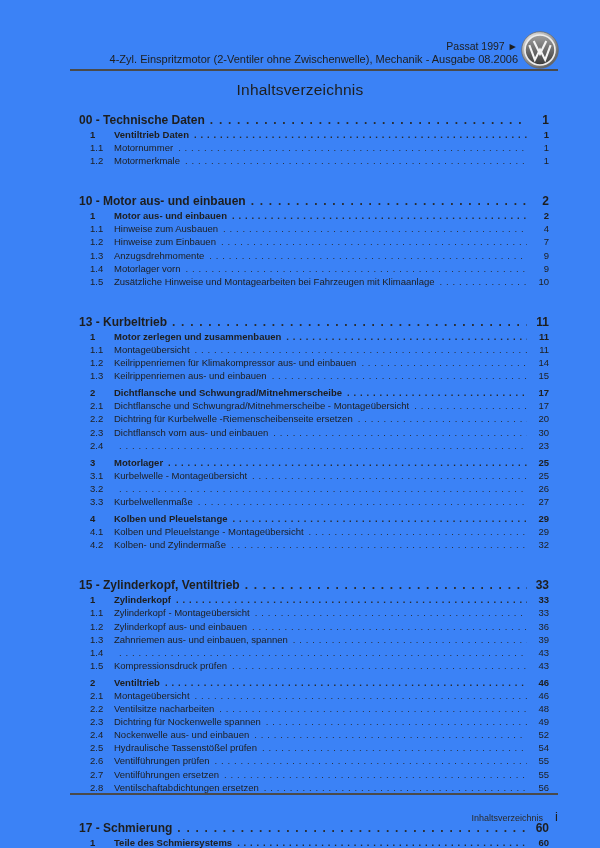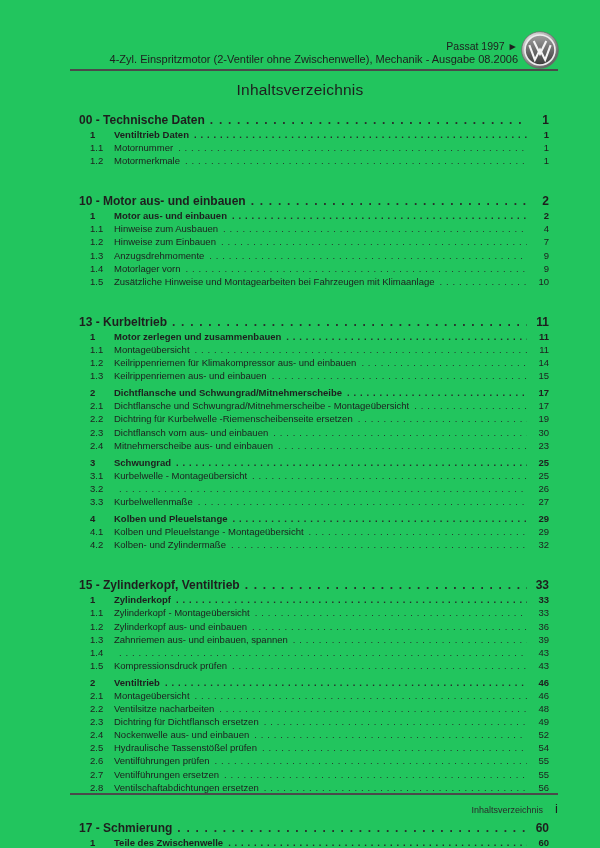--- a/index.html
+++ b/index.html
@@ -1,17 +1,17 @@
 <!DOCTYPE html>
 <html><head>
 <meta charset="utf-8">
 <style>
   html,body{margin:0;padding:0;background:#ffffff;}
   .page{
-    position:relative;width:600px;height:848px;background:#22c55e;
+    position:relative;width:600px;height:848px;background:#3b82f6;
     font-family:"Liberation Sans","DejaVu Sans",sans-serif;color:#1e1e1e;overflow:hidden;
   }
   
   .header{position:absolute;left:70px;top:40px;width:488px;text-align:right;}
   .h-model{font-size:10.5px;line-height:13px;padding-right:40px;white-space:nowrap;}
   .h-sub{font-size:11px;line-height:13px;padding-right:40px;white-space:nowrap;}
   .h-rule{height:2px;background:#4a4a4a;margin-top:3px;}
   .logo{position:absolute;left:521px;top:31px;width:38px;height:38px;}
   .title{position:absolute;top:81px;left:0;width:600px;text-align:center;font-size:15.5px;letter-spacing:.2px;}
   
@@ -24,21 +24,21 @@
   .row.b{font-weight:bold;}
   .rows .row.b:not(:first-child){margin-top:4px;}
   .num{flex:none;width:24px;margin-left:11px;}
   .ti{flex:none;white-space:nowrap;}
   .leader{flex:1;overflow:hidden;white-space:nowrap;letter-spacing:.6px;color:#2b2b2b;padding:0 3px 0 5px;}
   .sec-header .leader{letter-spacing:1.2px;}
   .pg{flex:none;width:22px;text-align:right;}
   
   .footer{position:absolute;left:70px;top:793px;width:488px;}
   .f-rule{height:2px;background:#4a4a4a;}
-  .f-text{text-align:right;margin-top:6px;font-size:9px;color:#2b2b2b;}
+  .f-text{text-align:right;margin-top:14px;font-size:9px;color:#2b2b2b;}
   .f-page{font-size:13px;margin-left:12px;color:#1e1e1e;}
 </style>
 </head>
 <body>
 
 <div class="page">
 
   <div class="header">
     <div class="h-model">Passat 1997 ►</div>
     <div class="h-sub">4-Zyl. Einspritzmotor (2-Ventiler ohne Zwischenwelle), Mechanik - Ausgabe 08.2006</div>
@@ -182,37 +182,36 @@
           <div class="row">
             <span class="num">2.1</span>
             <span class="ti">Dichtflansche und Schwungrad/Mitnehmerscheibe - Montageübersicht</span>
             <span class="leader">. . . . . . . . . . . . . . . . . . . . . . . . . . . . . . . . . . . . . . . . . . . . . . . . . . . . . . . . . . . . . . . . . . . . . . . . . . . . . . . . . . . . . . . . . . . . . . . . . . . . . . . . . . . . . . . . . . . . . . . . . . . . . . . . . . . . . . . . . . . . . . . . . . . . . . . . . . . . . . . . </span>
             <span class="pg">17</span>
           </div>
           <div class="row">
             <span class="num">2.2</span>
             <span class="ti">Dichtring für Kurbelwelle -Riemenscheibenseite ersetzen</span>
             <span class="leader">. . . . . . . . . . . . . . . . . . . . . . . . . . . . . . . . . . . . . . . . . . . . . . . . . . . . . . . . . . . . . . . . . . . . . . . . . . . . . . . . . . . . . . . . . . . . . . . . . . . . . . . . . . . . . . . . . . . . . . . . . . . . . . . . . . . . . . . . . . . . . . . . . . . . . . . . . . . . . . . . </span>
-            <span class="pg">19</span>
+            <span class="pg">20</span>
           </div>
           <div class="row">
             <span class="num">2.3</span>
             <span class="ti">Dichtflansch vorn aus- und einbauen</span>
             <span class="leader">. . . . . . . . . . . . . . . . . . . . . . . . . . . . . . . . . . . . . . . . . . . . . . . . . . . . . . . . . . . . . . . . . . . . . . . . . . . . . . . . . . . . . . . . . . . . . . . . . . . . . . . . . . . . . . . . . . . . . . . . . . . . . . . . . . . . . . . . . . . . . . . . . . . . . . . . . . . . . . . . </span>
             <span class="pg">30</span>
           </div>
           <div class="row">
             <span class="num">2.4</span>
-            <span class="ti">Mitnehmerscheibe aus- und einbauen</span>
             <span class="leader">. . . . . . . . . . . . . . . . . . . . . . . . . . . . . . . . . . . . . . . . . . . . . . . . . . . . . . . . . . . . . . . . . . . . . . . . . . . . . . . . . . . . . . . . . . . . . . . . . . . . . . . . . . . . . . . . . . . . . . . . . . . . . . . . . . . . . . . . . . . . . . . . . . . . . . . . . . . . . . . . </span>
             <span class="pg">23</span>
           </div>
           <div class="row b">
             <span class="num">3</span>
-            <span class="ti">Schwungrad</span>
+            <span class="ti">Motorlager</span>
             <span class="leader">. . . . . . . . . . . . . . . . . . . . . . . . . . . . . . . . . . . . . . . . . . . . . . . . . . . . . . . . . . . . . . . . . . . . . . . . . . . . . . . . . . . . . . . . . . . . . . . . . . . . . . . . . . . . . . . . . . . . . . . . . . . . . . . . . . . . . . . . . . . . . . . . . . . . . . . . . . . . . . . . </span>
             <span class="pg">25</span>
           </div>
           <div class="row">
             <span class="num">3.1</span>
             <span class="ti">Kurbelwelle - Montageübersicht</span>
             <span class="leader">. . . . . . . . . . . . . . . . . . . . . . . . . . . . . . . . . . . . . . . . . . . . . . . . . . . . . . . . . . . . . . . . . . . . . . . . . . . . . . . . . . . . . . . . . . . . . . . . . . . . . . . . . . . . . . . . . . . . . . . . . . . . . . . . . . . . . . . . . . . . . . . . . . . . . . . . . . . . . . . . </span>
             <span class="pg">25</span>
           </div>
           <div class="row">
@@ -301,21 +300,21 @@
             <span class="pg">46</span>
           </div>
           <div class="row">
             <span class="num">2.2</span>
             <span class="ti">Ventilsitze nacharbeiten</span>
             <span class="leader">. . . . . . . . . . . . . . . . . . . . . . . . . . . . . . . . . . . . . . . . . . . . . . . . . . . . . . . . . . . . . . . . . . . . . . . . . . . . . . . . . . . . . . . . . . . . . . . . . . . . . . . . . . . . . . . . . . . . . . . . . . . . . . . . . . . . . . . . . . . . . . . . . . . . . . . . . . . . . . . . </span>
             <span class="pg">48</span>
           </div>
           <div class="row">
             <span class="num">2.3</span>
-            <span class="ti">Dichtring für Dichtflansch ersetzen</span>
+            <span class="ti">Dichtring für Nockenwelle spannen</span>
             <span class="leader">. . . . . . . . . . . . . . . . . . . . . . . . . . . . . . . . . . . . . . . . . . . . . . . . . . . . . . . . . . . . . . . . . . . . . . . . . . . . . . . . . . . . . . . . . . . . . . . . . . . . . . . . . . . . . . . . . . . . . . . . . . . . . . . . . . . . . . . . . . . . . . . . . . . . . . . . . . . . . . . . </span>
             <span class="pg">49</span>
           </div>
           <div class="row">
             <span class="num">2.4</span>
             <span class="ti">Nockenwelle aus- und einbauen</span>
             <span class="leader">. . . . . . . . . . . . . . . . . . . . . . . . . . . . . . . . . . . . . . . . . . . . . . . . . . . . . . . . . . . . . . . . . . . . . . . . . . . . . . . . . . . . . . . . . . . . . . . . . . . . . . . . . . . . . . . . . . . . . . . . . . . . . . . . . . . . . . . . . . . . . . . . . . . . . . . . . . . . . . . . </span>
             <span class="pg">52</span>
           </div>
           <div class="row">
@@ -346,21 +345,21 @@
       </div>
       <div class="section">
         <div class="sec-header">
           <span class="sec-title">17 - Schmierung</span>
           <span class="leader">. . . . . . . . . . . . . . . . . . . . . . . . . . . . . . . . . . . . . . . . . . . . . . . . . . . . . . . . . . . . . . . . . . . . . . . . . . . . . . . . . . . . . . . . . . . . . . . . . . . . . . . . . . . . . . . . . . . . . . . . . . . . . . . . . . . . . . . . . . . . . . . . . . . . . . . . . . . . . . . . </span>
           <span class="pg">60</span>
         </div>
         <div class="rows">
           <div class="row b">
             <span class="num">1</span>
-            <span class="ti">Teile des Zwischenwelle</span>
+            <span class="ti">Teile des Schmiersystems</span>
             <span class="leader">. . . . . . . . . . . . . . . . . . . . . . . . . . . . . . . . . . . . . . . . . . . . . . . . . . . . . . . . . . . . . . . . . . . . . . . . . . . . . . . . . . . . . . . . . . . . . . . . . . . . . . . . . . . . . . . . . . . . . . . . . . . . . . . . . . . . . . . . . . . . . . . . . . . . . . . . . . . . . . . . </span>
             <span class="pg">60</span>
           </div>
           <div class="row">
             <span class="num">1.1</span>
             <span class="ti">Motoröl</span>
             <span class="leader">. . . . . . . . . . . . . . . . . . . . . . . . . . . . . . . . . . . . . . . . . . . . . . . . . . . . . . . . . . . . . . . . . . . . . . . . . . . . . . . . . . . . . . . . . . . . . . . . . . . . . . . . . . . . . . . . . . . . . . . . . . . . . . . . . . . . . . . . . . . . . . . . . . . . . . . . . . . . . . . . </span>
             <span class="pg">60</span>
           </div>
           <div class="row">

